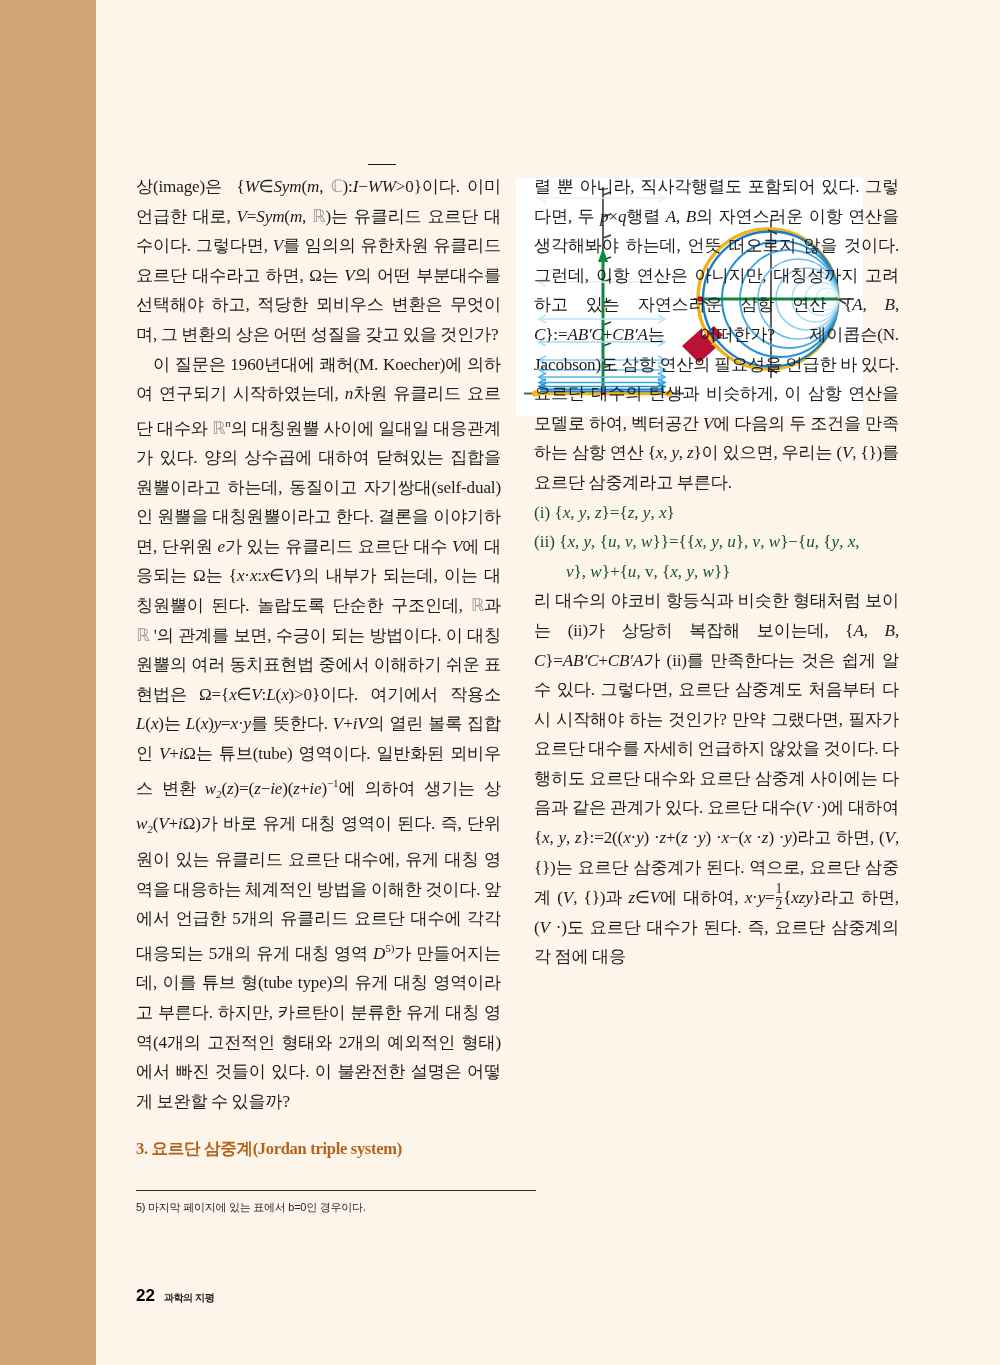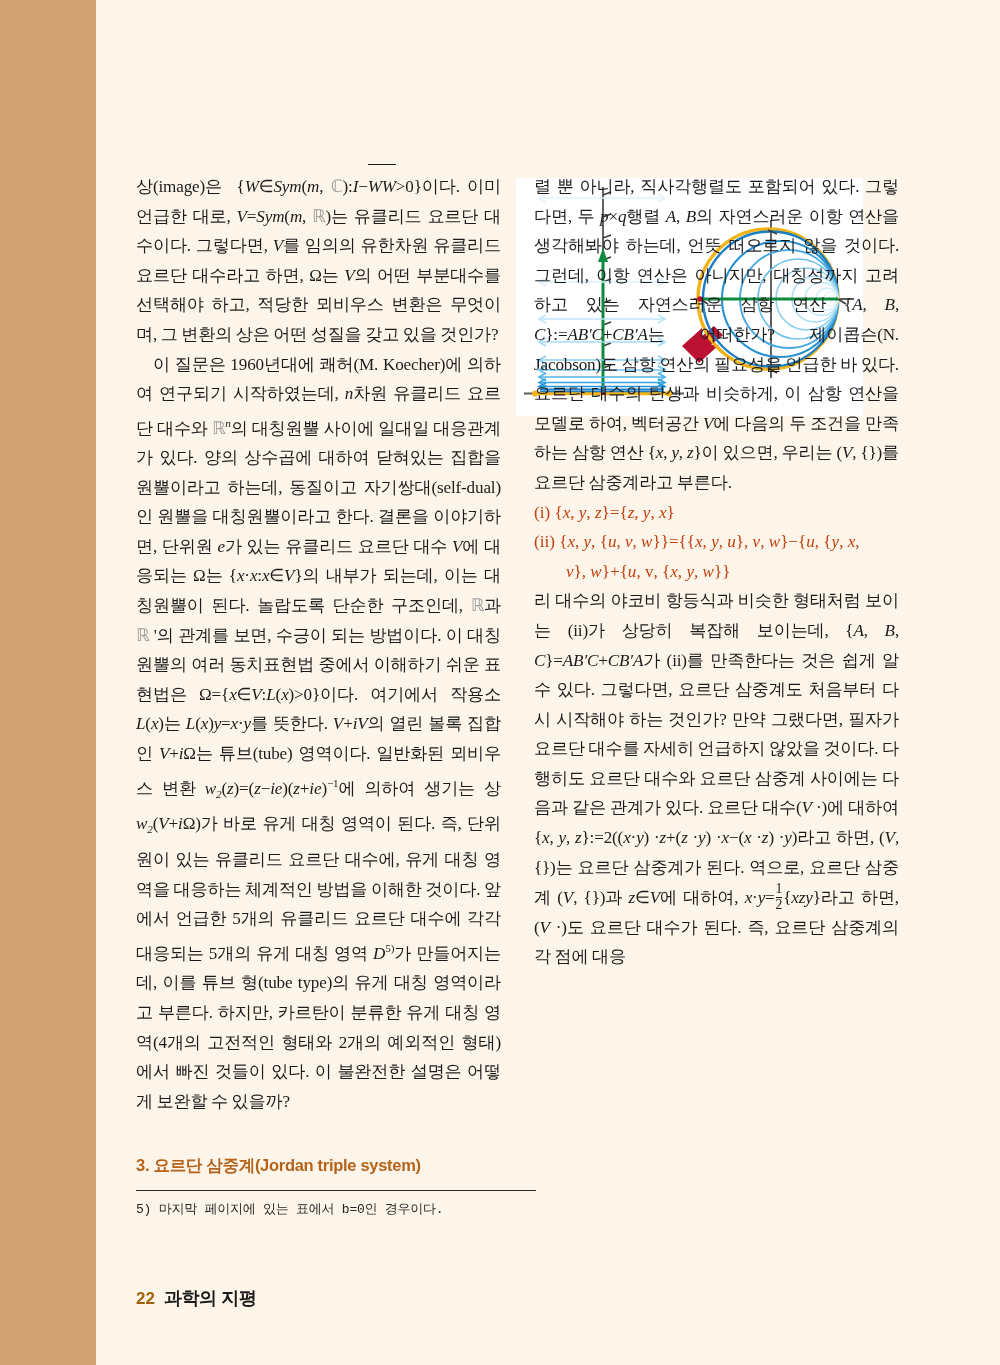--- a/index.html
+++ b/index.html
@@ -75,78 +75,78 @@
     text-align: center;
     font-size: 0.80em;
     line-height: 1.06;
     margin: 0 1px;
   }
   .frac .num { display: block; }
   .frac .den { display: block; border-top: 1.3px solid #1b1b1b; }
 
   
   h2.section-heading {
-    font-family: Liberation Sans, sans-serif;
+    font-family: Liberation Serif, serif;
     font-size: 16.5px;
     font-weight: bold;
     color: #b5631a;
-    margin-top: 39px;
+    margin-top: 22px;
     margin-bottom: 7px;
     letter-spacing: -0.3px;
   }
 
   
   p.eqn {
     font-size: 17.1px;
     line-height: 29.6px;
-    color: #c2410c;
+    color: #14532d;
     text-align: left;
     text-indent: 0;
   }
   p.eqn.hang { padding-left: 32px; text-indent: -32px; }
   p.eqn.cont { padding-left: 32px; }
 
   
   #footnote {
     position: absolute;
     left: 40px;
     top: 1190px;
     width: 770px;
   }
   #footnote-rule {
     width: 400px;
     height: 1px;
     background: #2a2a2a;
     margin-bottom: 9px;
   }
   #footnote-text {
-    font-family: Liberation Mono, monospace;
-    font-size: 13px;
+    font-family: Liberation Sans, sans-serif;
+    font-size: 11px;
     color: #262626;
     letter-spacing: -0.25px;
   }
 
   
   #footer {
     position: absolute;
     left: 40px;
     top: 1286px;
     display: flex;
     align-items: baseline;
     gap: 9px;
   }
   #page-number {
     font-family: "Liberation Sans", sans-serif;
     font-size: 17px;
     font-weight: bold;
-    color: #a16207;
+    color: #000000;
   }
   #journal-title {
     font-family: "Liberation Sans", sans-serif;
-    font-size: 18px;
+    font-size: 10px;
     font-weight: bold;
     color: #1b1b1b;
     letter-spacing: -0.4px;
   }
 
   
   #figure {
     position: absolute;
     left: 420px;
     top: 178px;

